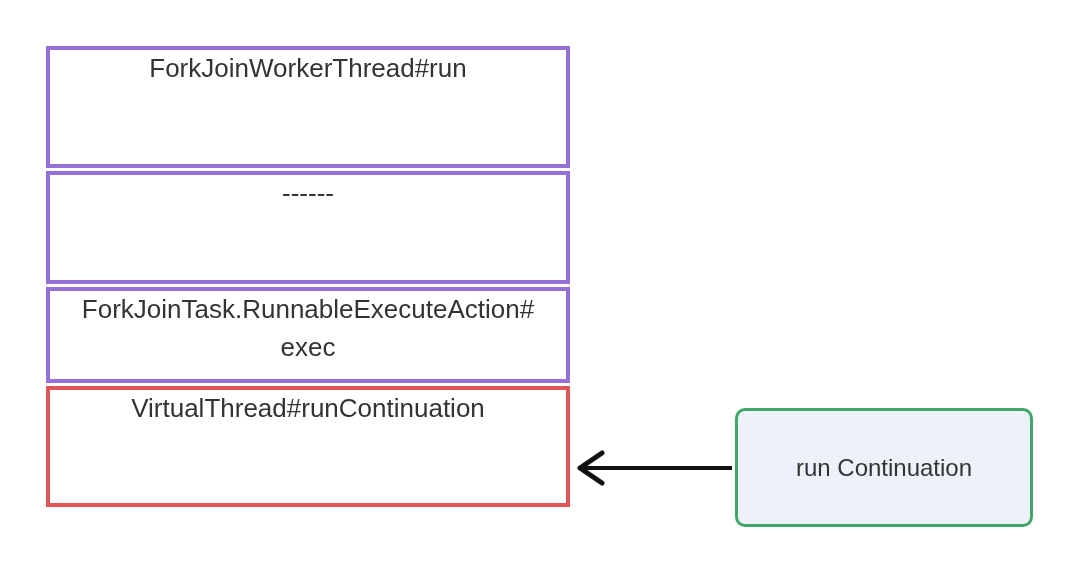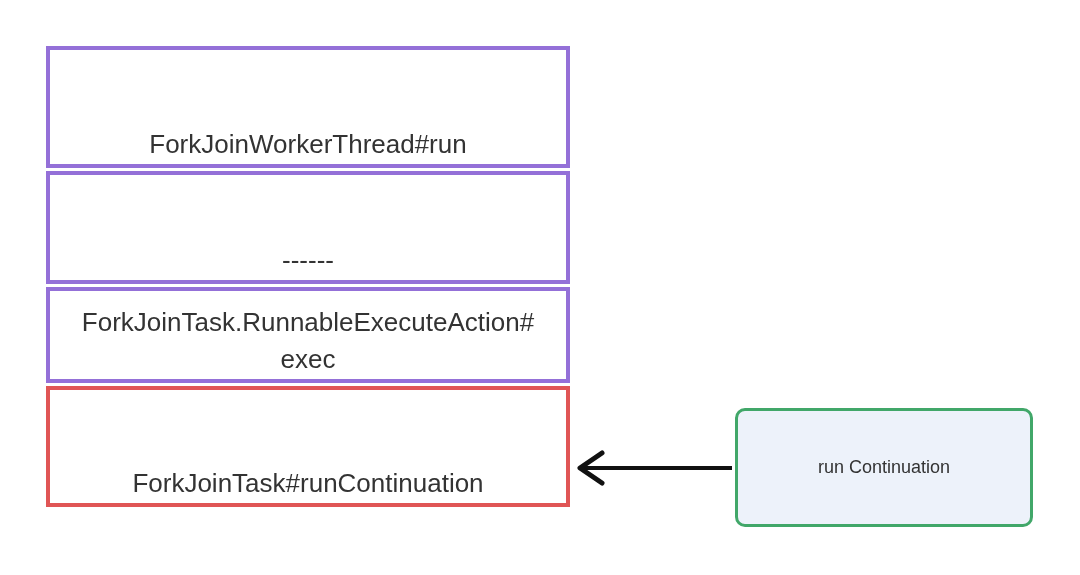--- a/index.html
+++ b/index.html
@@ -23,21 +23,21 @@
     width: 524px;
     display: flex;
     flex-direction: column;
     gap: 3px;
   }
   .frame {
     box-sizing: border-box;
     background: #ffffff;
     border: 4px solid var(--frame-purple, #9470d8);
     display: flex;
-    align-items: flex-end;
+    align-items: flex-start;
     justify-content: center;
   }
   .frame.red {
     border-color: var(--frame-red, #e05555);
   }
   .frame-label {
     font-size: 26px;
     line-height: 1.45;
     text-align: center;
     white-space: pre-line;
@@ -55,21 +55,21 @@
     height: 119px;
     box-sizing: border-box;
     background: var(--callout-fill, #edf2fa);
     border: 3px solid var(--callout-green, #41a769);
     border-radius: 10px;
     display: flex;
     align-items: center;
     justify-content: center;
   }
   .callout-label {
-    font-size: 18px;
+    font-size: 24px;
     color: var(--text, #333333);
   }
   .arrow-svg {
     position: absolute;
     left: 572px;
     top: 448px;
   }
 </style>
 </head>
 <body>
@@ -81,21 +81,21 @@
       <div class="frame-label">ForkJoinWorkerThread#run</div>
     </div>
     <div class="frame frame-1">
       <div class="frame-label">------</div>
     </div>
     <div class="frame frame-2">
       <div class="frame-label">ForkJoinTask.RunnableExecuteAction#
 exec</div>
     </div>
     <div class="frame frame-3 red">
-      <div class="frame-label">ForkJoinTask#runContinuation</div>
+      <div class="frame-label">VirtualThread#runContinuation</div>
     </div>
   </div>
 
   <svg class="arrow-svg" width="166" height="40" viewBox="0 0 166 40">
     <line x1="160" y1="20" x2="10" y2="20" stroke="#111111" stroke-width="4"></line>
     <path d="M30 5 L8 20 L30 35" fill="none" stroke="#111111" stroke-width="5" stroke-linecap="round" stroke-linejoin="round"></path>
   </svg>
 
   <div class="callout">
     <div class="callout-label">run Continuation</div>

